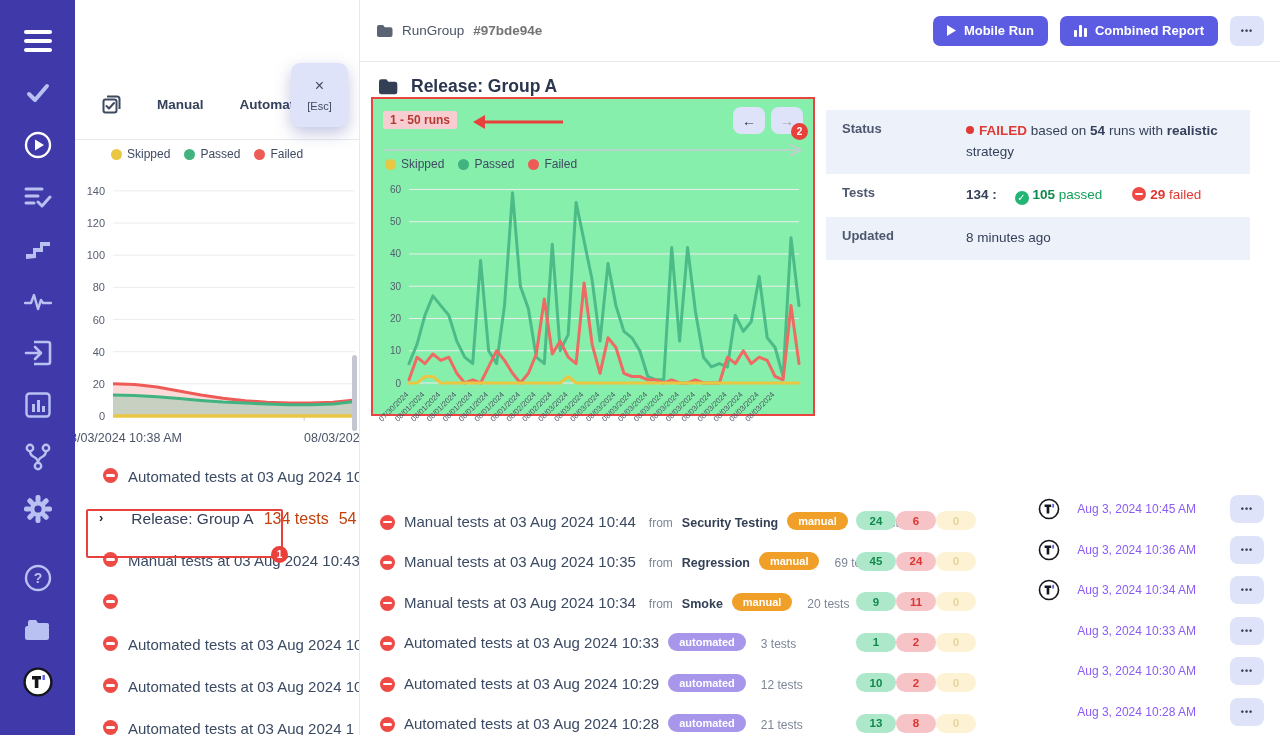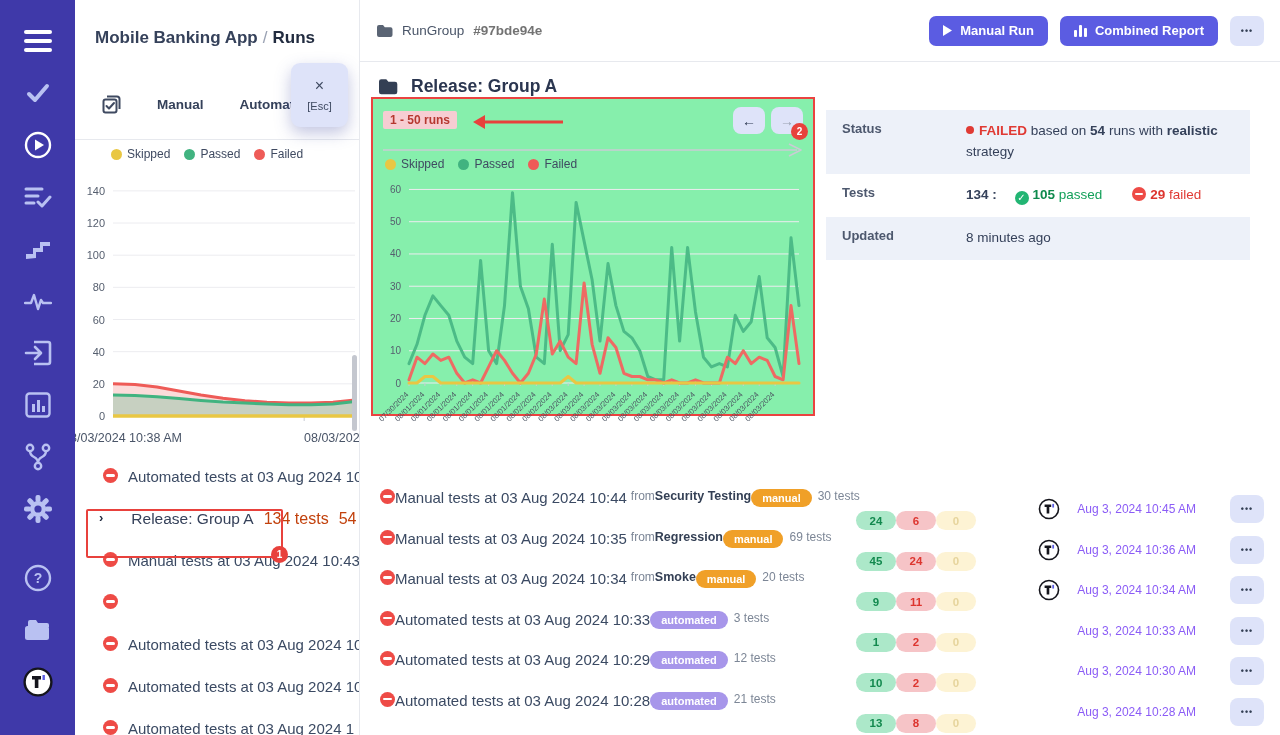--- a/index.html
+++ b/index.html
@@ -105,21 +105,21 @@
   .icon-check-circle { display:inline-flex; width:14px; height:14px; border-radius:50%; background:#22b573;
     color:#fff; font-size:10px; align-items:center; justify-content:center; vertical-align:-2px; margin-right:4px; }
   .icon-minus-inline { display:inline-block; width:14px; height:14px; border-radius:50%; background:#ee4b46;
     position:relative; vertical-align:-2px; margin-right:4px; }
   .icon-minus-inline::after { content:""; position:absolute; left:3px; right:3px; top:5.8px; height:2.4px;
     border-radius:2px; background:#fff; }
 
   .run-list { position:absolute; left:0; top:489px; width:920px; }
   .run-row { position:relative; height:40.5px; }
   .run-row .row-left { position:absolute; left:20px; top:0; height:40.5px; display:flex;
-    align-items:flex-start; white-space:nowrap; }
+    align-items:flex-end; gap:9px; white-space:nowrap; }
   .run-title { font-size:15px; color:#3b4a63; font-weight:500; }
   .from-label { font-size:12px; color:#7c8696; margin-left:4px; }
   .suite-name { font-size:12.5px; font-weight:bold; color:#333f54; }
   .pill { font-size:11px; font-weight:bold; color:#fff; padding:3px 11px; border-radius:11px; }
   .pill.manual { background:#f0a028; }
   .pill.automated { background:#a796ea; }
   .tests-count { font-size:12px; color:#7c8696; margin-left:6px; }
   .count-badges { position:absolute; left:496px; top:10px; display:flex; gap:0;margin-top:12px; }
   .count-badge { width:40px; height:19px; border-radius:10px; font-size:11.5px; font-weight:bold;
     display:flex; align-items:center; justify-content:center; }
@@ -236,23 +236,20 @@
     <div class="side-icon">
       <svg width="30" height="30" viewBox="0 0 30 30">
           <circle cx="15" cy="15" r="13.4" fill="#ffffff" stroke="#15151c" stroke-width="2.4"></circle>
           <path d="M9 9 h9 v3.4 h-2.6 V21 h-3.6 V12.4 H9 Z" fill="#15151c"></path>
           <rect x="19.5" y="8" width="2.4" height="5" fill="#5b5ce2"></rect>
         </svg>
     </div>
   </nav>
 
   <aside class="left-panel">
-    <div class="breadcrumb">
-      <span>Mobile Banking App</span><span class="sep">/</span><span class="current">Runs</span>
-    </div>
 
     <div class="tabs-row">
       <span class="side-icon" style="margin:0;width:20px;height:20px;">
         <svg width="19" height="19" viewBox="0 0 19 19">
             <path d="M5 1.5 H15 a2.5 2.5 0 0 1 2.5 2.5 V14" fill="none" stroke="#3f4a61" stroke-width="2"></path>
             <rect x="1.5" y="4.5" width="13" height="13" rx="2" fill="none" stroke="#3f4a61" stroke-width="2"></rect>
             <path d="M4.5 11 l2.5 2.5 5 -5.5" fill="none" stroke="#3f4a61" stroke-width="2" stroke-linecap="round" stroke-linejoin="round"></path>
           </svg>
       </span>
       <span class="tab">Manual</span>
@@ -355,21 +352,21 @@
             <path d="M1 3 a2 2 0 0 1 2 -2 h4 l1.8 2.2 H14.5 a2 2 0 0 1 2 2 V11 a2 2 0 0 1 -2 2 H3 a2 2 0 0 1 -2 -2 Z" fill="#5a6474"></path>
           </svg>
         <span>RunGroup</span>
         <b>#97bde94e</b>
       </div>
       <div class="topbar-actions">
         <button class="btn-primary">
           <svg width="9" height="11" viewBox="0 0 9 11">
               <path d="M0 0 L9 5.5 L0 11 Z" fill="#fff"></path>
             </svg>
-          <span>Manual Run</span>
+          <span>Mobile Run</span>
         </button>
         <button class="btn-primary">
           <svg width="13" height="12" viewBox="0 0 13 12">
               <g fill="#fff">
                 <rect x="0" y="5" width="3" height="7" rx="1"></rect>
                 <rect x="5" y="0" width="3" height="12" rx="1"></rect>
                 <rect x="10" y="3" width="3" height="9" rx="1"></rect>
               </g>
             </svg>
           <span>Combined Report</span>

